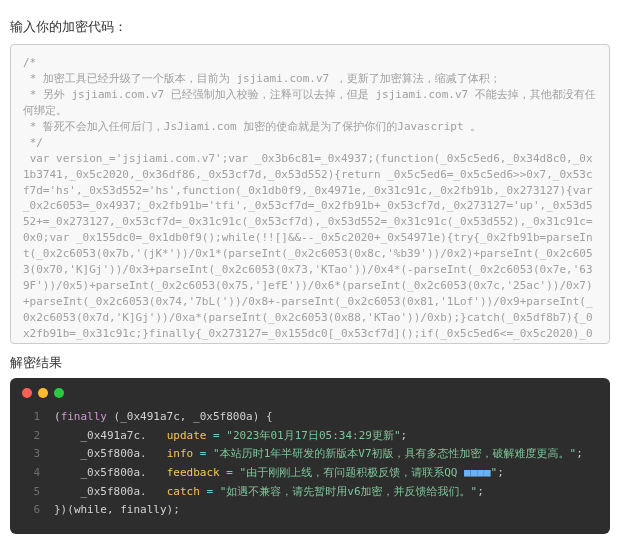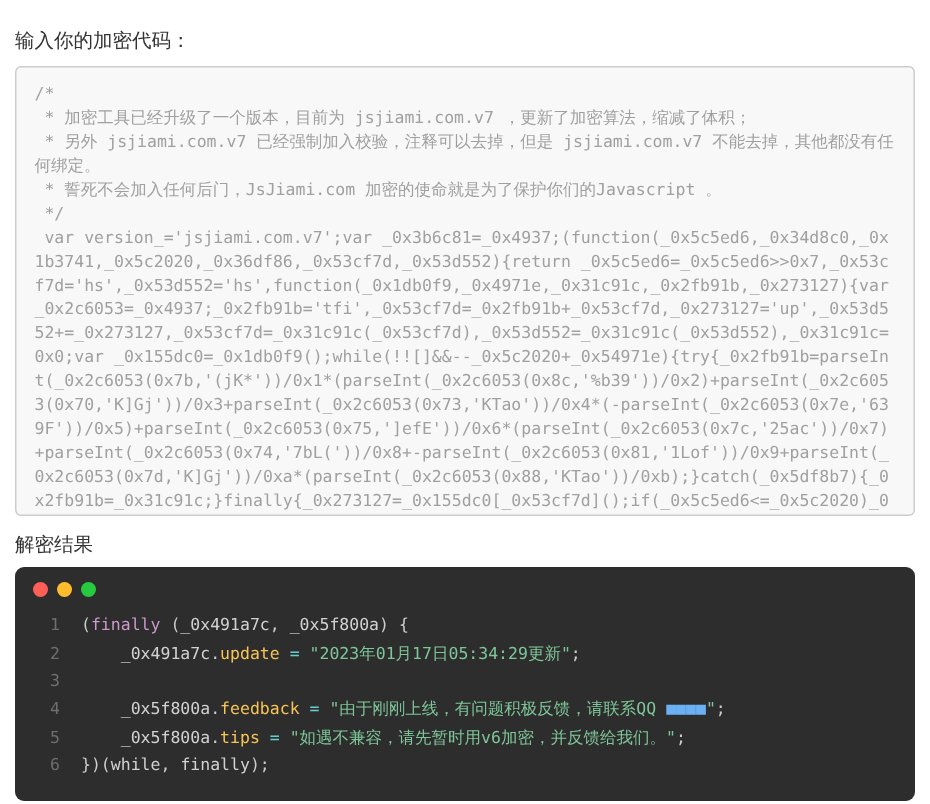--- a/index.html
+++ b/index.html
@@ -68,21 +68,21 @@
   .gutter {
     width: 18px;
     text-align: right;
     color: #6e6e6e;
     margin-right: 14px;
     flex-shrink: 0;
   }
   .tok-keyword { color: #cc99cd; }
   .tok-punc { color: #cccccc; }
   .tok-param { color: #d2d2d2; }
-  .tok-prop { color: #f8c555; }
+  .tok-prop { color: #f8c555; margin-left: 20px; }
   .tok-str { color: #7ec699; }
   .tok-op { color: #67cdcc; }
   .tok-id { color: #d2d2d2; }
   .tok-blue { color: #6ab0f3; }
 </style>
 </head>
 <body>
 
 <div class="label-top">输入你的加密代码：</div>
 
@@ -99,18 +99,18 @@
 
 <div class="code-block">
   <div class="window-dots">
     <div class="dot red"></div>
     <div class="dot yellow"></div>
     <div class="dot green"></div>
   </div>
   <div class="code-lines" id="code-lines">
       <div class="line"><span class="gutter">1</span><span><span class="tok-punc">(</span><span class="tok-keyword">finally</span><span class="tok-punc"> (</span><span class="tok-param">_0x491a7c</span><span class="tok-punc">, </span><span class="tok-param">_0x5f800a</span><span class="tok-punc">) {</span></span></div>
       <div class="line"><span class="gutter">2</span><span><span class="tok-punc">    </span><span class="tok-id">_0x491a7c</span><span class="tok-punc">.</span><span class="tok-prop">update</span><span class="tok-punc"> </span><span class="tok-op">=</span><span class="tok-punc"> </span><span class="tok-str">"2023年01月17日05:34:29更新"</span><span class="tok-punc">;</span></span></div>
-      <div class="line"><span class="gutter">3</span></div>
+      <div class="line"><span class="gutter">3</span><span><span class="tok-punc">    </span><span class="tok-id">_0x5f800a</span><span class="tok-punc">.</span><span class="tok-prop">info</span><span class="tok-punc"> </span><span class="tok-op">=</span><span class="tok-punc"> </span><span class="tok-str">"本站历时1年半研发的新版本V7初版，具有多态性加密，破解难度更高。"</span><span class="tok-punc">;</span></span></div>
       <div class="line"><span class="gutter">4</span><span><span class="tok-punc">    </span><span class="tok-id">_0x5f800a</span><span class="tok-punc">.</span><span class="tok-prop">feedback</span><span class="tok-punc"> </span><span class="tok-op">=</span><span class="tok-punc"> </span><span class="tok-str">"由于刚刚上线，有问题积极反馈，请联系QQ </span><span class="tok-blue">■■■■</span><span class="tok-str">"</span><span class="tok-punc">;</span></span></div>
-      <div class="line"><span class="gutter">5</span><span><span class="tok-punc">    </span><span class="tok-id">_0x5f800a</span><span class="tok-punc">.</span><span class="tok-prop">tips</span><span class="tok-punc"> </span><span class="tok-op">=</span><span class="tok-punc"> </span><span class="tok-str">"如遇不兼容，请先暂时用v6加密，并反馈给我们。"</span><span class="tok-punc">;</span></span></div>
+      <div class="line"><span class="gutter">5</span><span><span class="tok-punc">    </span><span class="tok-id">_0x5f800a</span><span class="tok-punc">.</span><span class="tok-prop">catch</span><span class="tok-punc"> </span><span class="tok-op">=</span><span class="tok-punc"> </span><span class="tok-str">"如遇不兼容，请先暂时用v6加密，并反馈给我们。"</span><span class="tok-punc">;</span></span></div>
       <div class="line"><span class="gutter">6</span><span><span class="tok-punc">})(</span><span class="tok-id">while</span><span class="tok-punc">, </span><span class="tok-id">finally</span><span class="tok-punc">);</span></span></div>
     </div>
 </div>
 
 </body></html>

